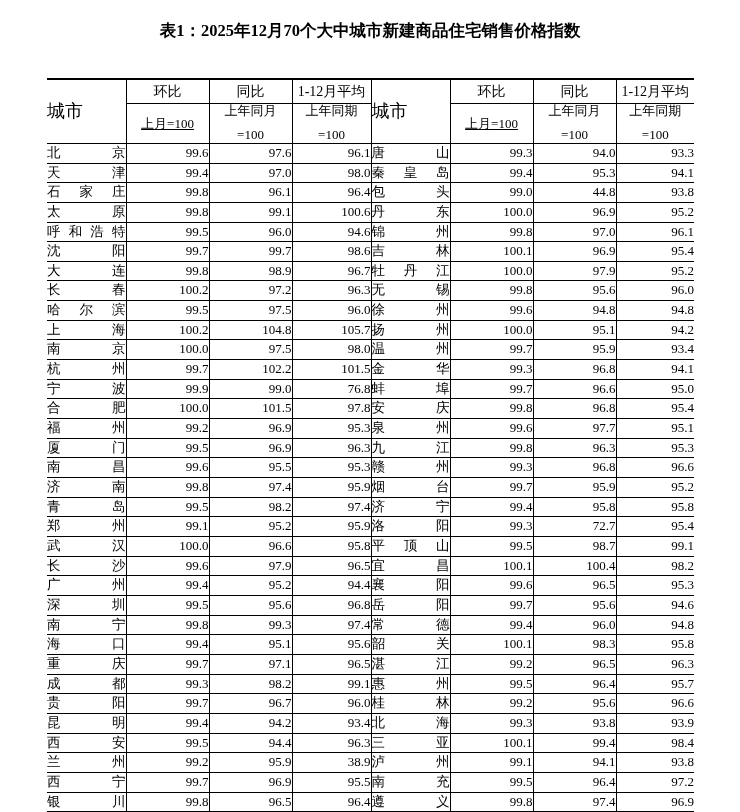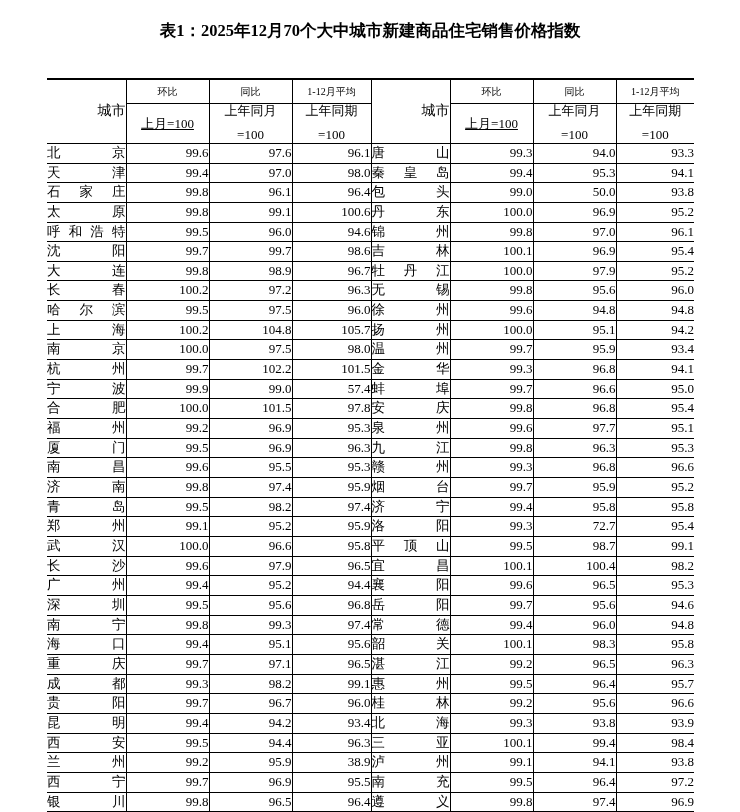--- a/index.html
+++ b/index.html
@@ -56,27 +56,27 @@
     border-bottom: 2px solid #000000;
   }
   
   table.idx tr > *:first-child {
     border-left: none;
   }
   table.idx tr > *:last-child {
     border-right: none;
   }
   .hd-city {
-    text-align: right;
-    font-size: 14px;
+    text-align: left;
+    font-size: 18px;
     height: 60px;
   }
   .hd-top {
     text-align: center;
-    font-size: 10px;
+    font-size: 14px;
     height: 23px;
     line-height: 23px;
   }
   .hd-sub {
     text-align: center;
     font-size: 13px;
     height: 37px;
     line-height: 1.15;
     padding: 0 2px;
   }
@@ -227,21 +227,21 @@
             <td class="num">99.8</td>
             <td class="num">96.1</td>
             <td class="num">96.4</td>
             <td class="city">
               <span class="nm">
                 <span>包</span>
                 <span>头</span>
               </span>
             </td>
             <td class="num">99.0</td>
-            <td class="num">50.0</td>
+            <td class="num">44.8</td>
             <td class="num">93.8</td>
           </tr>
           <tr>
             <td class="city">
               <span class="nm">
                 <span>太</span>
                 <span>原</span>
               </span>
             </td>
             <td class="num">99.8</td>
@@ -423,21 +423,21 @@
           </tr>
           <tr>
             <td class="city">
               <span class="nm">
                 <span>宁</span>
                 <span>波</span>
               </span>
             </td>
             <td class="num">99.9</td>
             <td class="num">99.0</td>
-            <td class="num">57.4</td>
+            <td class="num">76.8</td>
             <td class="city">
               <span class="nm">
                 <span>蚌</span>
                 <span>埠</span>
               </span>
             </td>
             <td class="num">99.7</td>
             <td class="num">96.6</td>
             <td class="num">95.0</td>
           </tr>

